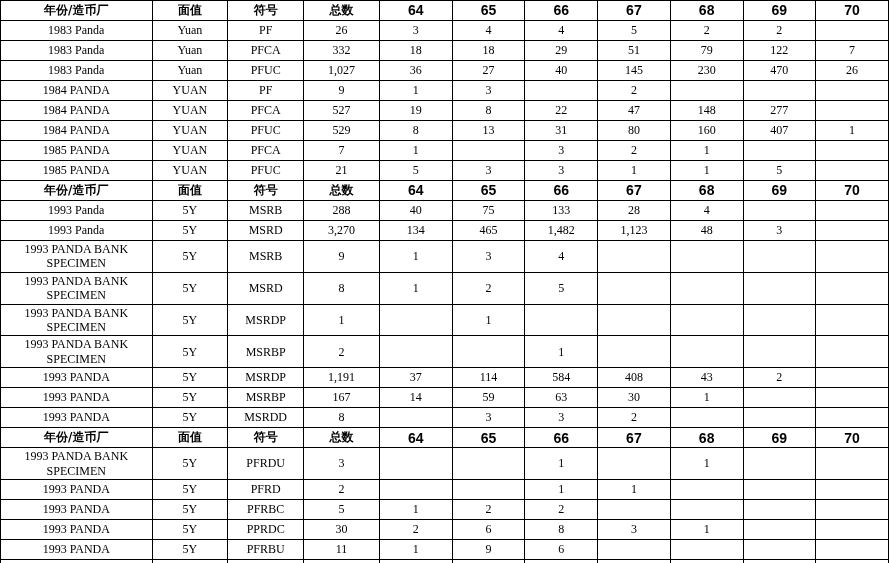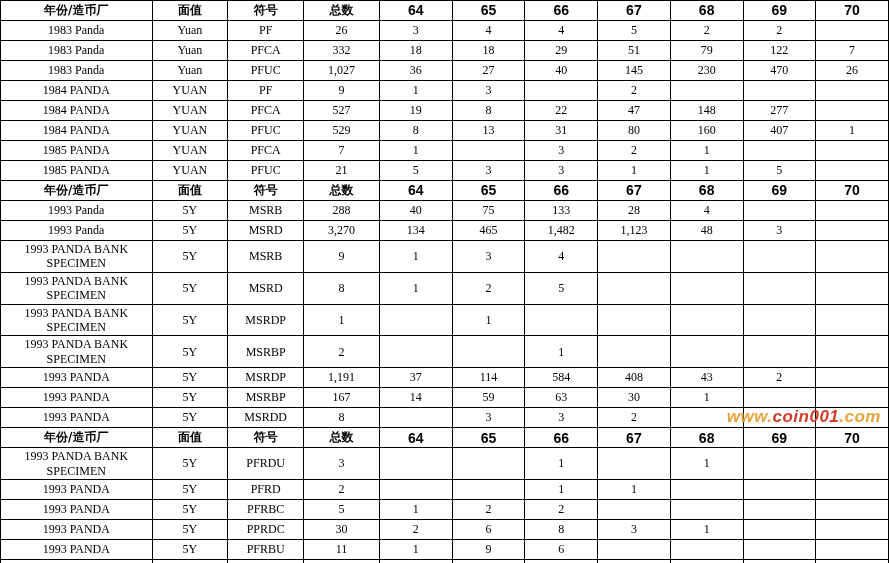--- a/index.html
+++ b/index.html
@@ -423,16 +423,13 @@
           <td>71</td>
           <td>123</td>
           <td>36</td>
           <td>6</td>
           <td></td>
           <td></td>
         </tr>
       </tbody>
   </table>
 
-  <div class="watermark">
-    <span class="w1">www.</span><span class="w2">coin001</span><span class="w3">.com</span>
-  </div>
 </div>
 
 </body></html>

